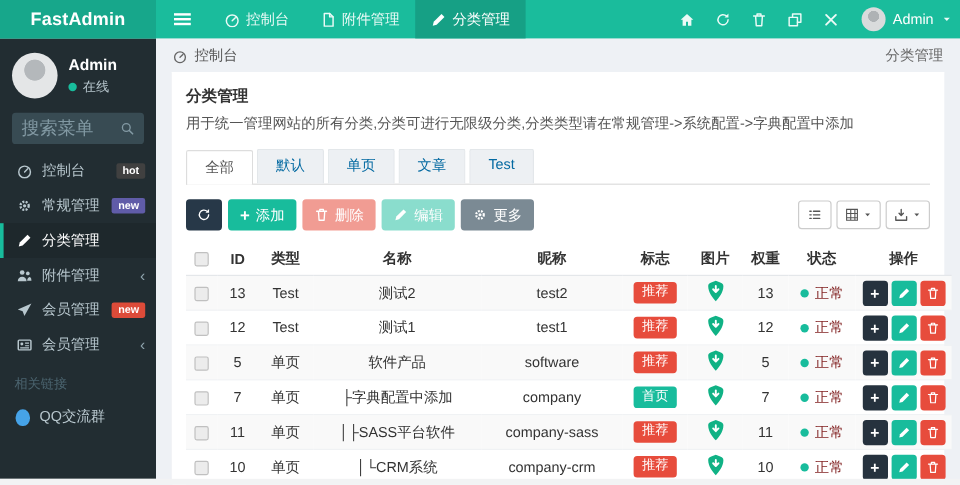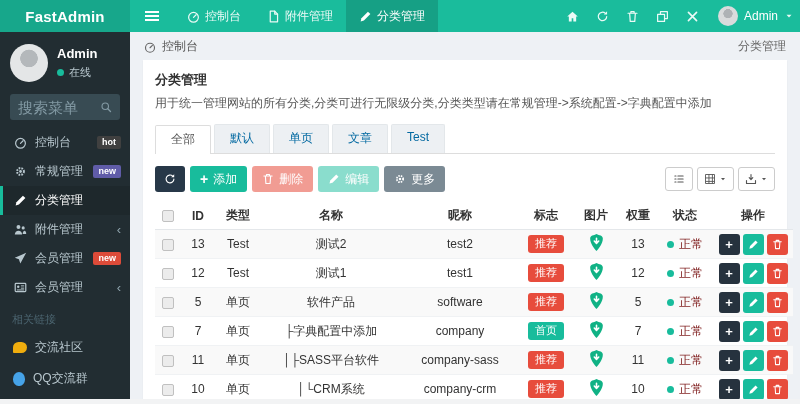--- a/index.html
+++ b/index.html
@@ -258,24 +258,20 @@
             <circle cx="5.2" cy="7" r="1.5" fill="currentColor"></circle>
             <path d="M8.5 6h4M8.5 8.8h4M3.5 11h9" stroke="currentColor" stroke-width="1.2"></path>
           </svg>
         </span>
         <span>会员管理</span>
         <span class="chev">‹</span>
       </div>
     </div>
   <div class="side-section">相关链接</div>
   <div id="sidelinks">
-      <div class="side-link">
-        <span class="shape-comment" style="background: rgb(240, 173, 14);"></span>
-        <span>交流社区</span>
-      </div>
       <div class="side-link">
         <span class="shape-qq" style="background: rgb(70, 163, 232);"></span>
         <span>QQ交流群</span>
       </div>
     </div>
 </div>
 
 <div class="content">
   <div class="crumbs">
     <div class="crumb-left">

